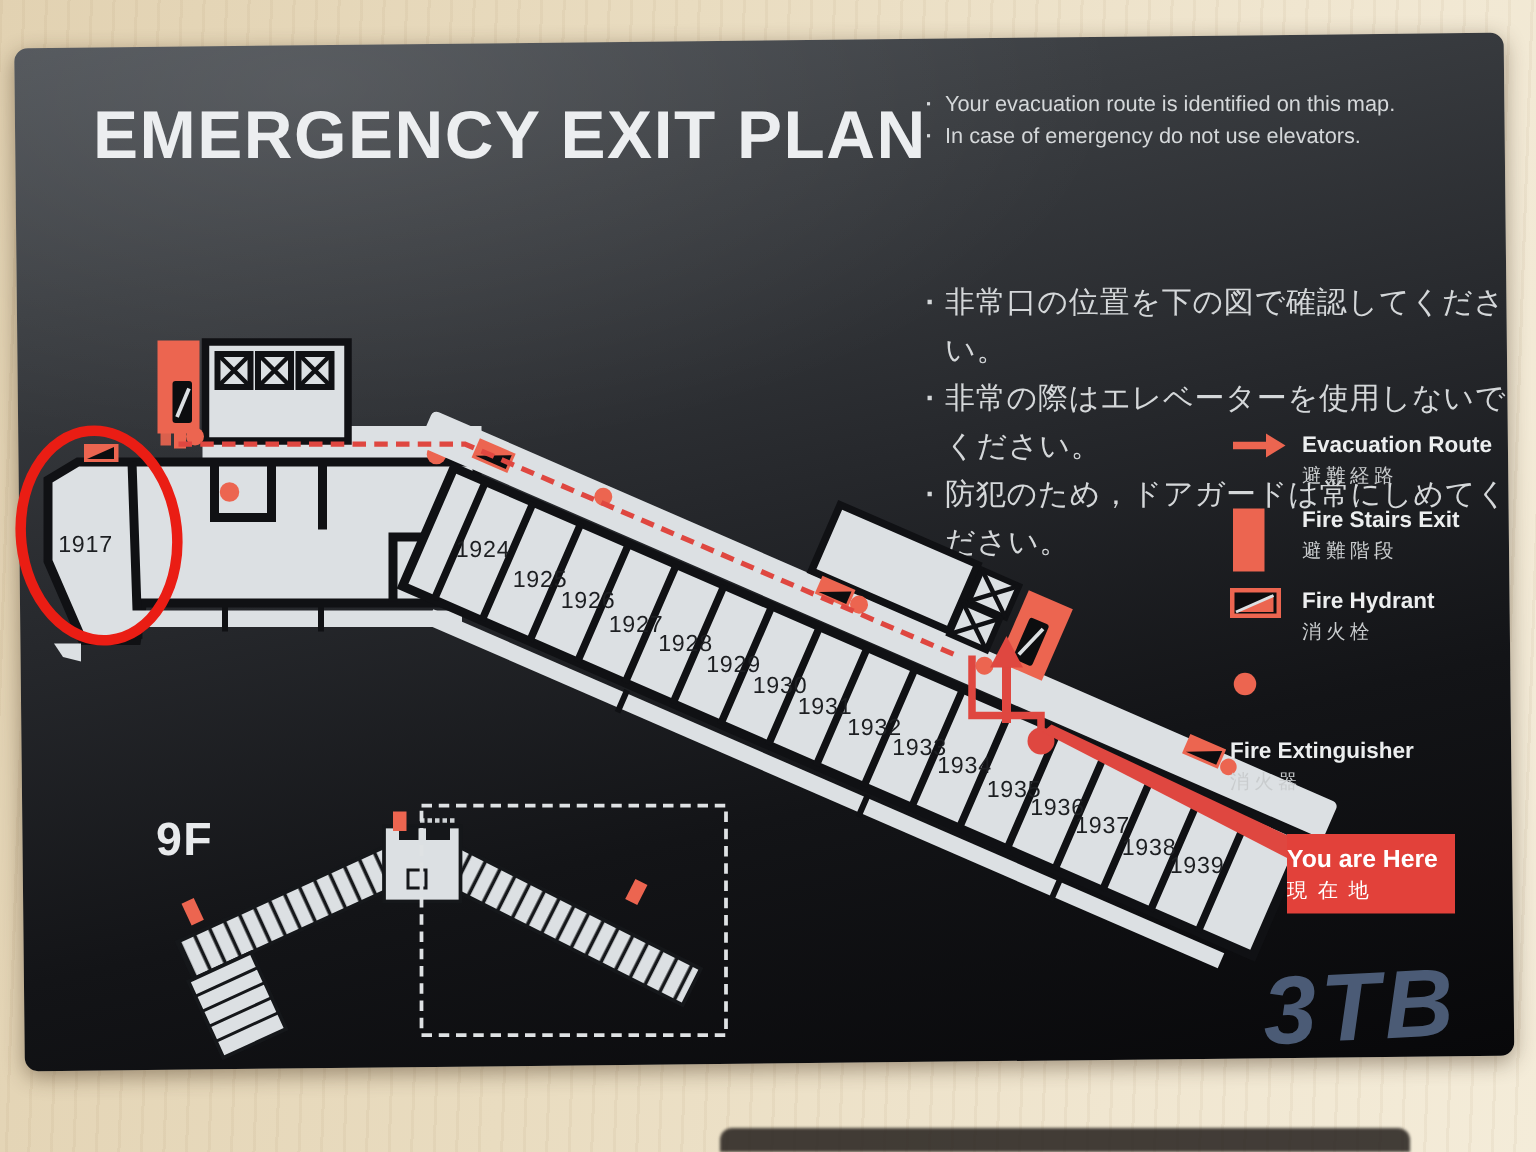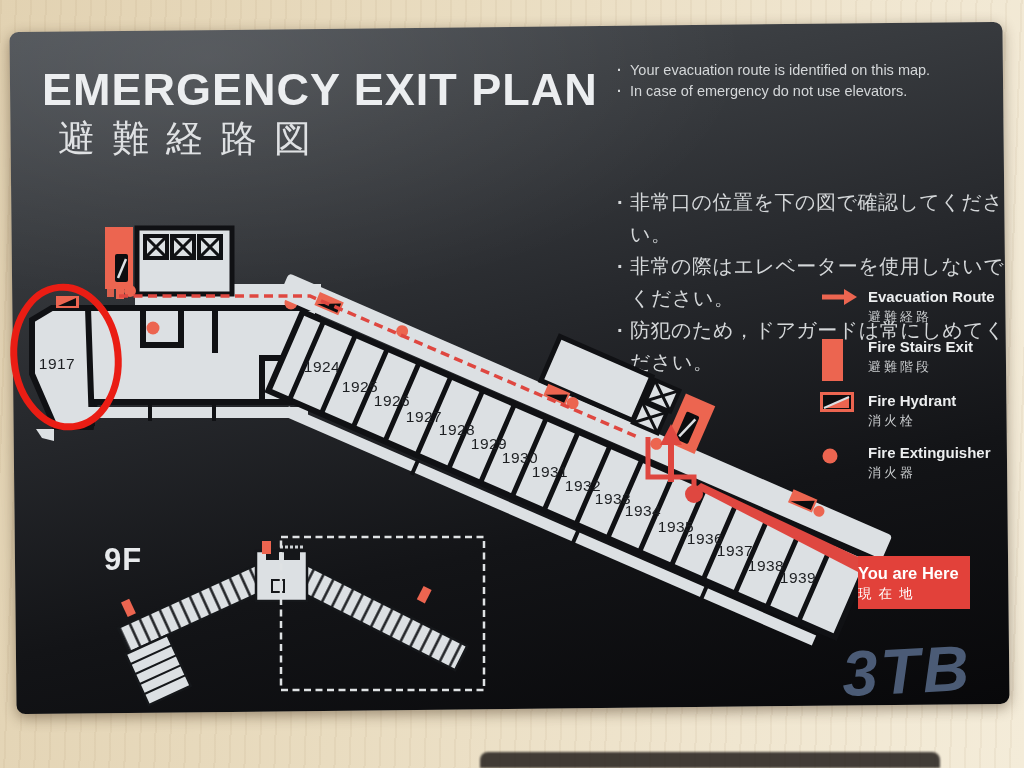--- a/index.html
+++ b/index.html
@@ -8,21 +8,21 @@
     background:linear-gradient(100deg,#e2d2b2 0%,#e9dcc0 40%,#f0e6d0 75%,#f4ecd9 100%);}
   .stage::before{content:"";position:absolute;inset:0;
     background:repeating-linear-gradient(92deg,rgba(150,120,80,.07) 0 2px,rgba(255,255,255,0) 2px 15px);}
   .sign{position:absolute;left:13px;top:27px;width:993px;height:682px;border-radius:9px;
     transform:rotate(-0.6deg);
     background:linear-gradient(168deg,#4b4f54 0%,#3a3d41 20%,#26282c 45%,#131417 70%,#08080a 100%);
     box-shadow:0 4px 14px rgba(60,40,20,.45);}
   .sign::after{content:"";position:absolute;inset:0;border-radius:9px;
     background:radial-gradient(900px 420px at 20% 4%,rgba(255,255,255,.10),rgba(255,255,255,0) 60%);}
   .abs{position:absolute;}
-  .title-en{left:42px;top:64px;font-size:45px;font-weight:bold;letter-spacing:1px;color:#eceef0;}
+  .title-en{left:62px;top:64px;font-size:45px;font-weight:bold;letter-spacing:1px;color:#eceef0;}
   .title-ja{left:58px;top:114px;font-size:37px;letter-spacing:17px;color:#dfe1e3;}
   ul.notes{list-style:none;margin:0;padding:0;color:#d4d7d9;}
   ul.notes li{position:relative;padding-left:13px;}
   ul.notes li::before{content:"\00B7";position:absolute;left:0;top:0;font-weight:bold;}
   .notes-en{left:617px;top:62px;width:402px;font-size:14.5px;line-height:1.24;}
   .notes-en li{margin-bottom:3px;}
   .notes-ja{left:617px;top:186px;width:402px;font-size:20px;line-height:1.6;letter-spacing:.5px;}
   .legend-item{position:absolute;left:820px;display:flex;align-items:flex-start;}
   .legend-icon{width:48px;flex:0 0 48px;display:flex;justify-content:flex-start;}
   .legend-en{font-size:15px;font-weight:bold;color:#eceeef;line-height:1.15;}
@@ -41,21 +41,20 @@
     border-radius:8px 8px 0 0;filter:blur(1px);}
 </style>
 </head>
 <body>
 
 <div class="stage">
 
   <div class="sign"></div>
 
   <div class="abs title-en">EMERGENCY EXIT PLAN</div>
-  <div class="abs title-ja">避難経路図</div>
 
   <ul class="abs notes notes-en" id="notes-en">
       <li>Your evacuation route is identified on this map.</li>
       <li>In case of emergency do not use elevators.</li>
     </ul>
   <ul class="abs notes notes-ja" id="notes-ja">
       <li>非常口の位置を下の図で確認してください。</li>
       <li>非常の際はエレベーターを使用しないでください。</li>
       <li>防犯のため，ドアガードは常にしめてください。</li>
     </ul>
@@ -223,21 +222,21 @@
           <rect x="1.5" y="1.5" width="31" height="17" fill="#0d0d0f" stroke="#ec6550" stroke-width="3"></rect>
           <polygon points="4,16 29,16 29,5" fill="#ec6550"></polygon>
           <line x1="4" y1="16" x2="29" y2="5" stroke="#dce0e3" stroke-width="2"></line>
         </svg>
     </span>
     <span>
         <div class="legend-en">Fire Hydrant</div>
           <div class="legend-ja">消火栓</div>
       </span>
   </div>
-  <div class="legend-item" style="top:444px;">
+  <div class="legend-item" style="top:444px;flex-direction:column;">
     <span class="legend-icon">
       <svg width="20" height="20" viewBox="0 0 20 20">
           <circle cx="10" cy="12" r="7.5" fill="#ec6550"></circle>
         </svg>
     </span>
     <span>
         <div class="legend-en">Fire Extinguisher</div>
           <div class="legend-ja">消火器</div>
       </span>
   </div>

